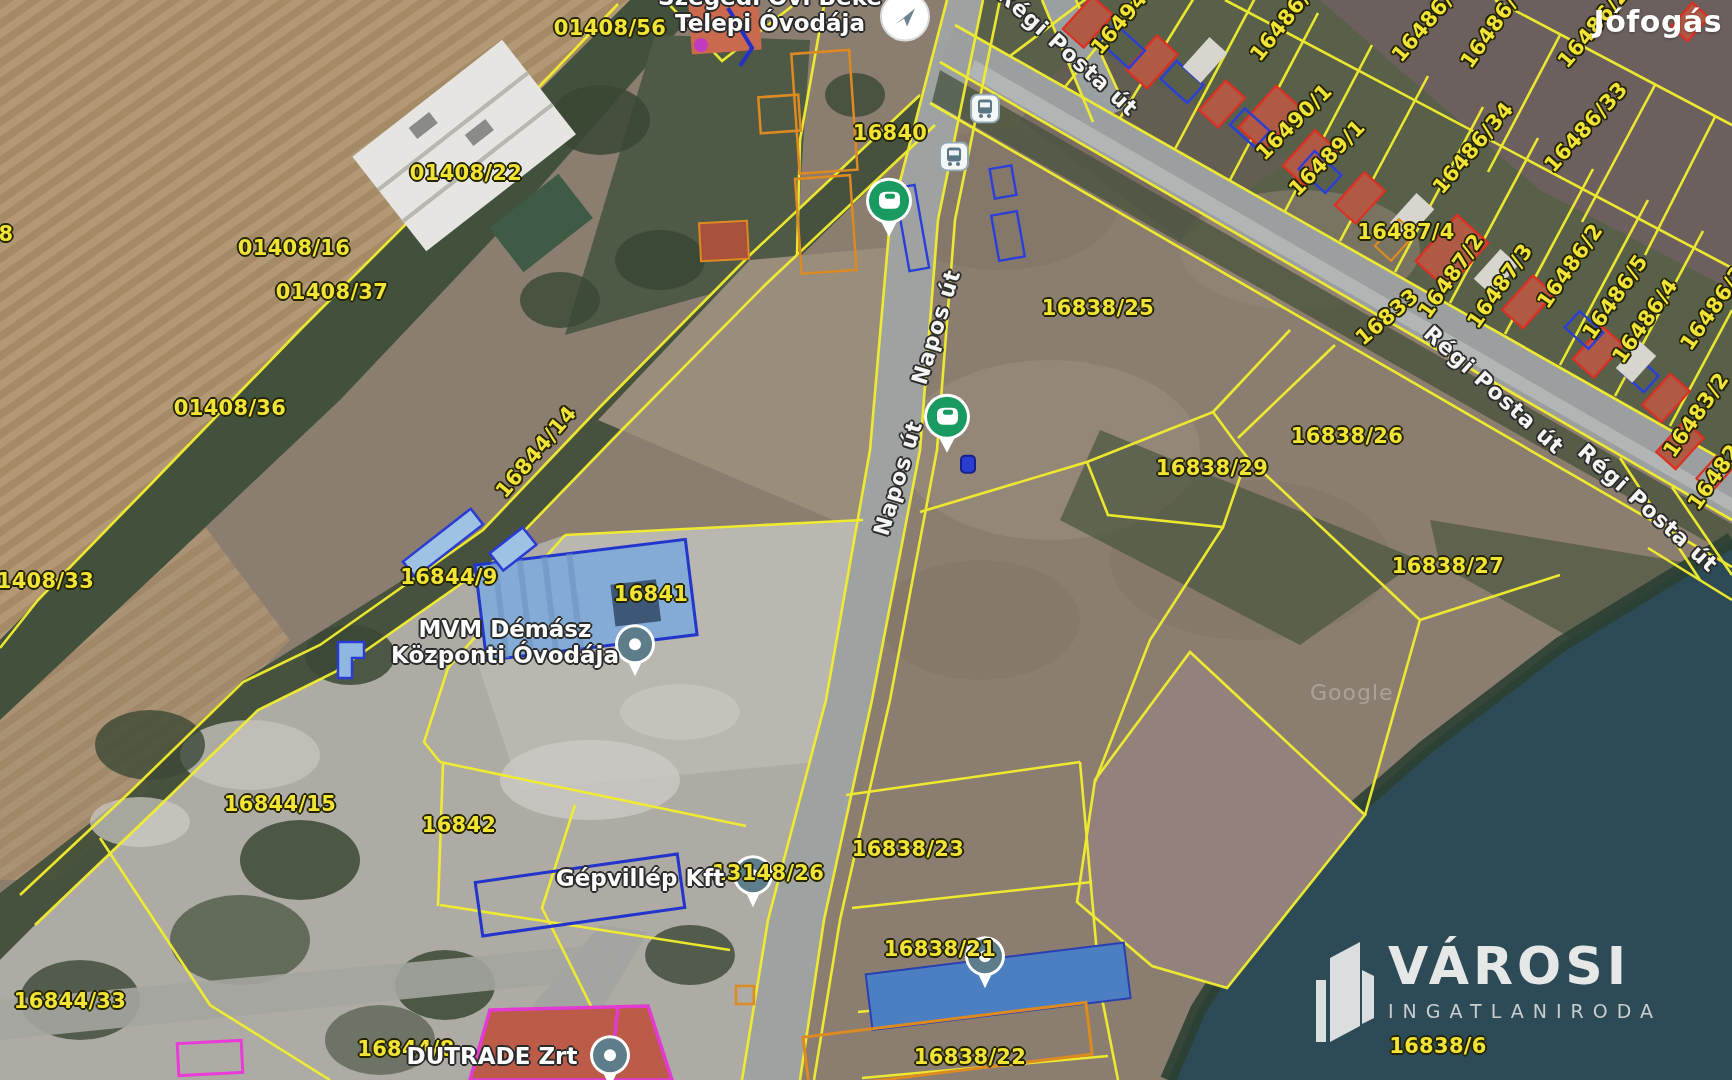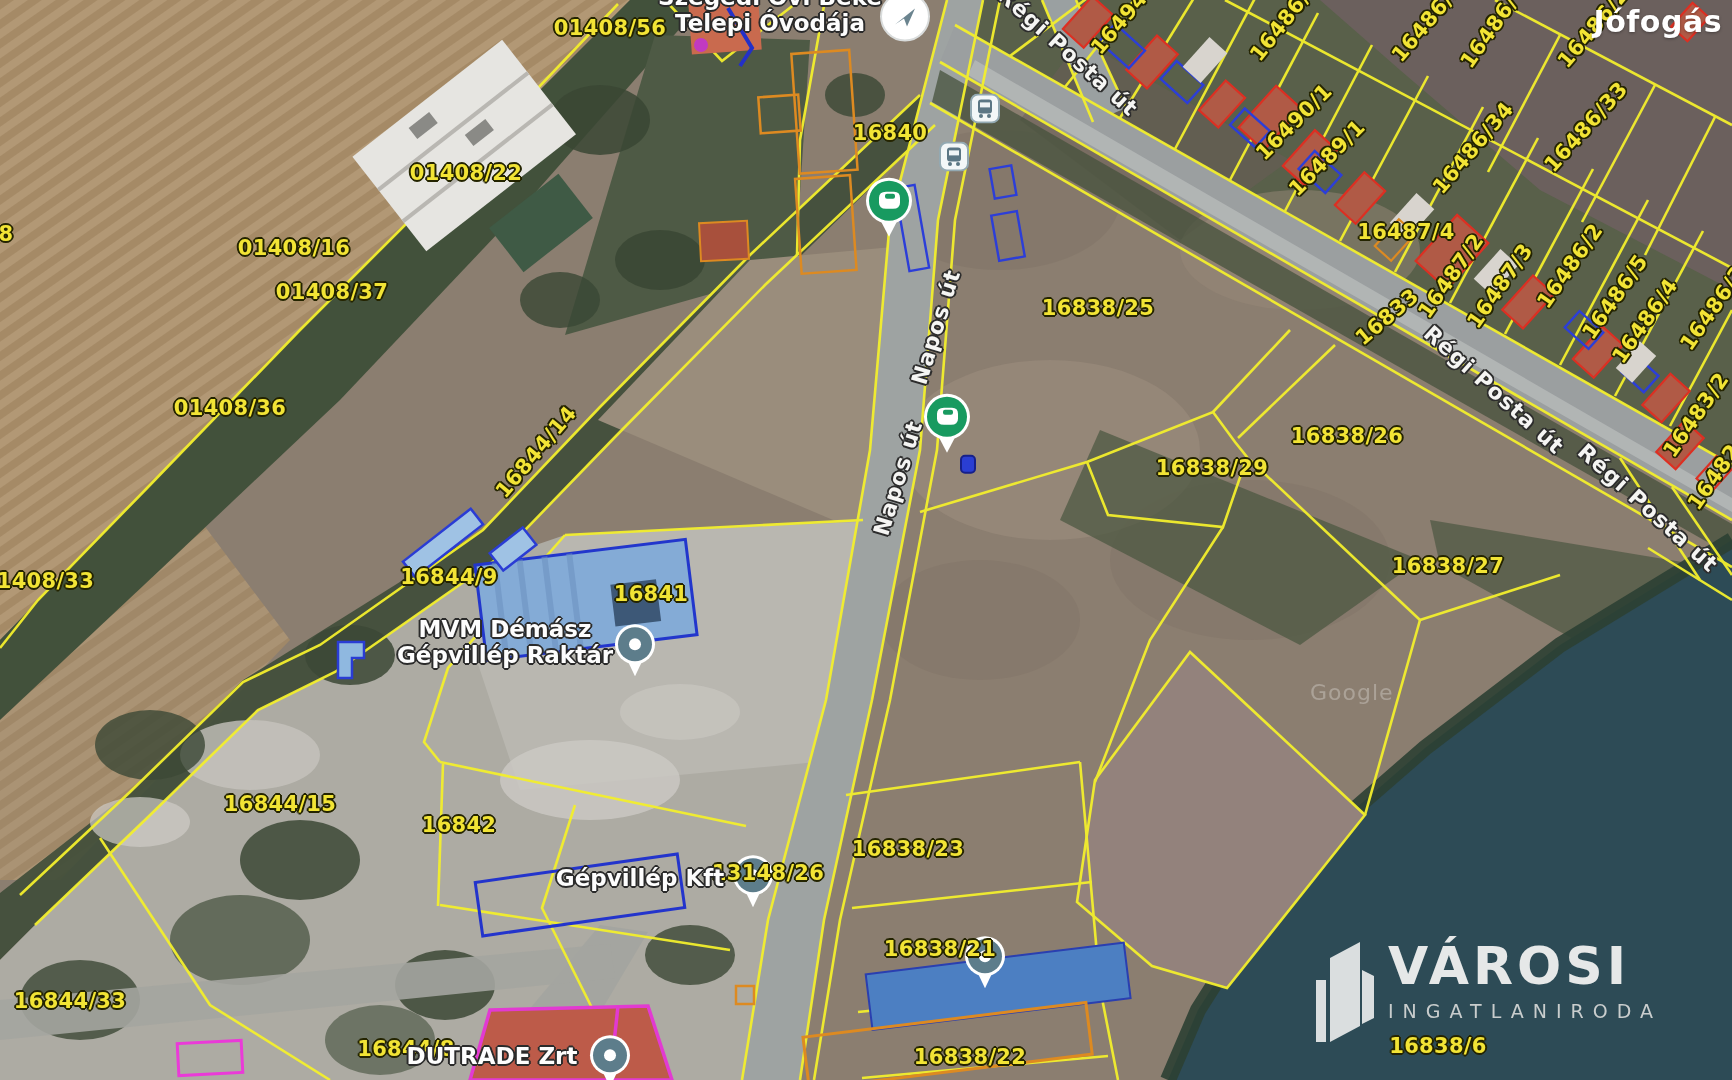--- a/index.html
+++ b/index.html
@@ -344,21 +344,21 @@
       <div class="slabel" style="left: 1494px; top: 390px; transform: translate(-50%, -50%) rotate(42deg);">Régi Posta út</div>
       <div class="slabel" style="left: 1648px; top: 508px; transform: translate(-50%, -50%) rotate(42deg);">Régi Posta út</div>
       <div class="slabel" style="left: 936px; top: 327px; transform: translate(-50%, -50%) rotate(-73deg);">Napos út</div>
       <div class="slabel" style="left: 898px; top: 478px; transform: translate(-50%, -50%) rotate(-73deg);">Napos út</div>
       <div class="poilabel" style="left: 770px; top: 10px; transform: translate(-50%, -50%);">
         <div>Szegedi Óvi Béke</div>
         <div>Telepi Óvodája</div>
       </div>
       <div class="poilabel" style="left: 505px; top: 642px; transform: translate(-50%, -50%);">
         <div>MVM Démász</div>
-        <div>Gépvillép Raktár</div>
+        <div>Központi Óvodája</div>
       </div>
       <div class="poilabel" style="left: 640px; top: 878px; transform: translate(-50%, -50%);">
         <div>Gépvillép Kft</div>
       </div>
       <div class="poilabel" style="left: 492px; top: 1056px; transform: translate(-50%, -50%);">
         <div>DUTRADE Zrt</div>
       </div>
     </div>
 
   <div class="attribution">Google</div>

